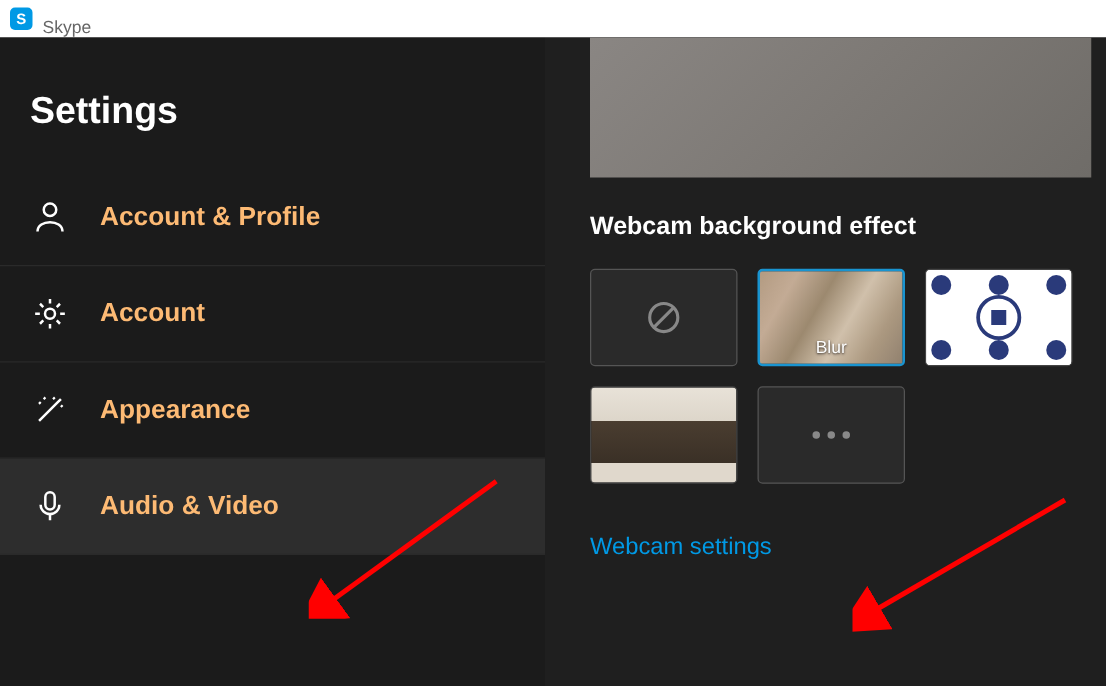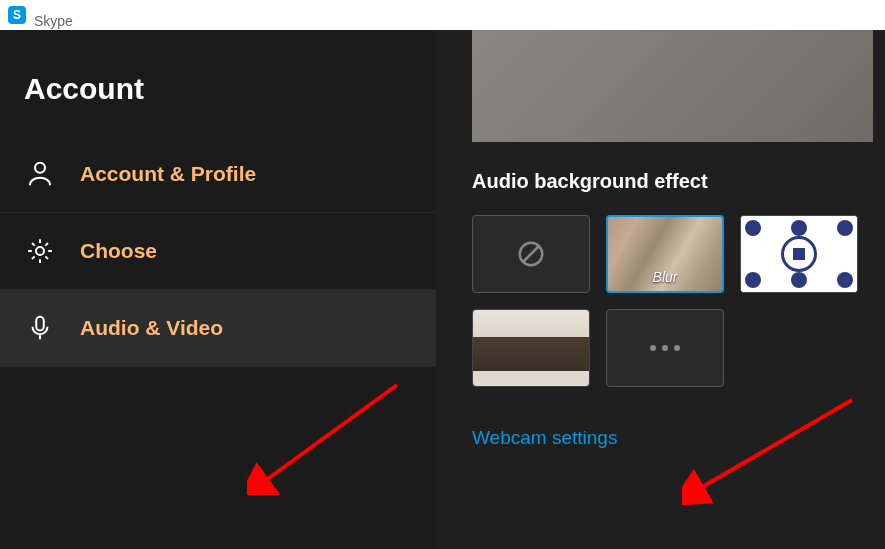--- a/index.html
+++ b/index.html
@@ -14,21 +14,21 @@
     .nav-item.active { background: #2d2d2d; }
     .nav-item .icon { width: 32px; height: 32px; display: flex; align-items: center; justify-content: center; flex-shrink: 0; }
     .nav-label { font-size: 21px; font-weight: 700; color: #fdba74; }
     .content { flex: 1; background: #1f1f1f; color: #fff; padding: 0 0 0 36px; position: relative; }
     .preview { position: absolute; top: 0; left: 36px; right: 12px; height: 112px; background: linear-gradient(135deg,#8a8683 0%,#7d7975 50%,#6f6c68 100%); }
     .section-title { font-size: 20px; font-weight: 700; margin-top: 140px; color: #fff; }
     .bg-grid { display: flex; flex-wrap: wrap; gap: 16px; margin-top: 22px; width: 400px; }
     .bg-tile { width: 118px; height: 78px; border-radius: 4px; background: #333; display: flex; align-items: center; justify-content: center; position: relative; cursor: pointer; border: 1px solid #444; overflow: hidden; }
     .bg-tile.none { background: #2a2a2a; border: 1px solid #555; }
     .bg-tile.selected { border: 2px solid #0099e5; }
-    .bg-tile.blur-bg { background: linear-gradient(120deg,#b89a7a 0%,#c8aa8f 20%,#a08868 40%,#d4bfa5 60%,#b0987a 80%,#95806a 100%); filter: saturate(.8); font-style: italic; }
+    .bg-tile.blur-bg { background: linear-gradient(120deg,#b89a7a 0%,#c8aa8f 20%,#a08868 40%,#d4bfa5 60%,#b0987a 80%,#95806a 100%); filter: saturate(.8); }
     .bg-tile .tile-label { position: absolute; bottom: 6px; left: 0; right: 0; text-align: center; color: #fff; font-size: 14px; text-shadow: 0 1px 2px rgba(0,0,0,.8); }
     .bg-tile.pattern { background: #fff; }
     .pattern-inner { position:absolute; inset:0; background: #fff; }
     .pattern-inner .dot { position:absolute; width:16px; height:16px; border-radius:50%; background:#2a3a7a; }
     .pattern-inner .center { position:absolute; top:50%; left:50%; width:36px; height:36px; transform:translate(-50%,-50%); border:3px solid #2a3a7a; border-radius:50%; display:flex; align-items:center; justify-content:center; }
     .pattern-inner .center::after { content:""; width:12px; height:12px; background:#2a3a7a; }
     .bg-tile.room { background: linear-gradient(180deg,#e8e2d8 0%,#ddd6ca 35%,#4a3d30 35%,#3a3026 80%,#e0d8cc 80%); }
     .bg-tile.more { background: #2a2a2a; border: 1px solid #555; }
     .dots { display: flex; gap: 6px; }
     .dots span { width: 6px; height: 6px; border-radius: 50%; background: #888; }
@@ -42,58 +42,66 @@
 <body>
 
 <div class="titlebar">
   <div class="logo">S</div>
   <div class="app-name">Skype</div>
 </div>
 
 <div class="main">
 
   <div class="sidebar">
-    <div class="sidebar-title">Account</div>
+    <div class="sidebar-title">Settings</div>
 
     <div class="nav-item">
       <span class="icon">
         <svg width="30" height="30" viewBox="0 0 24 24" fill="none" stroke="#fff" stroke-width="1.6">
             <circle cx="12" cy="7" r="4"></circle>
             <path d="M4 21c0-4 4-6 8-6s8 2 8 6"></path>
           </svg>
       </span>
       <span class="nav-label">Account &amp; Profile</span>
     </div>
 
     <div class="nav-item">
       <span class="icon">
         <svg width="30" height="30" viewBox="0 0 24 24" fill="none" stroke="#fff" stroke-width="1.6">
             <circle cx="12" cy="12" r="3.2"></circle>
             <path d="M12 2.5v3M12 18.5v3M21.5 12h-3M5.5 12h-3M18.4 5.6l-2.1 2.1M7.7 16.3l-2.1 2.1M18.4 18.4l-2.1-2.1M7.7 7.7 5.6 5.6"></path>
           </svg>
       </span>
-      <span class="nav-label">Choose</span>
+      <span class="nav-label">Account</span>
     </div>
 
+    <div class="nav-item">
+      <span class="icon">
+        <svg width="30" height="30" viewBox="0 0 24 24" fill="none" stroke="#fff" stroke-width="1.6">
+            <path d="M5 19 17 7M17 7l2-2M14 4l1 1M19 9l1 1M5 7l1 1M8 4l1 1"></path>
+          </svg>
+      </span>
+      <span class="nav-label">Appearance</span>
+    </div>
 
     <div class="nav-item active">
       <span class="icon">
         <svg width="30" height="30" viewBox="0 0 24 24" fill="none" stroke="#fff" stroke-width="1.6">
             <rect x="9" y="3" width="6" height="11" rx="3"></rect>
             <path d="M6 11a6 6 0 0 0 12 0M12 17v4"></path>
           </svg>
       </span>
       <span class="nav-label">Audio &amp; Video</span>
     </div>
   </div>
 
   <div class="content">
     <div class="preview"></div>
 
-    <div class="section-title">Audio background effect</div>
+    <div class="section-title">Webcam background effect</div>
 
     <div class="bg-grid">
 
       <div class="bg-tile none">
         <span>
           <svg width="30" height="30" viewBox="0 0 24 24" fill="none" stroke="#888" stroke-width="2">
               <circle cx="12" cy="12" r="9"></circle>
               <path d="M6 18 18 6"></path>
             </svg>
         </span>

